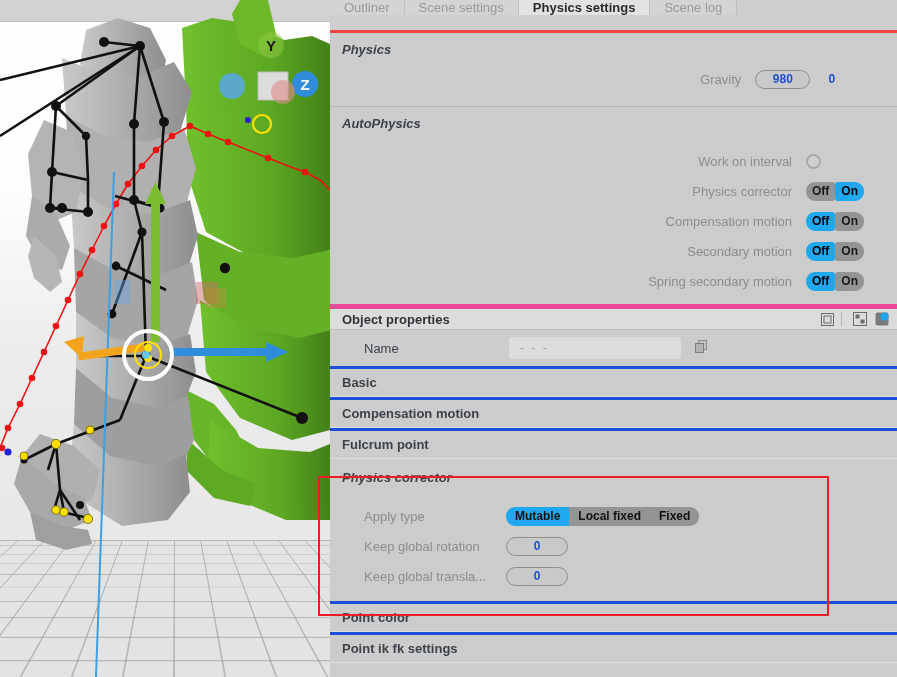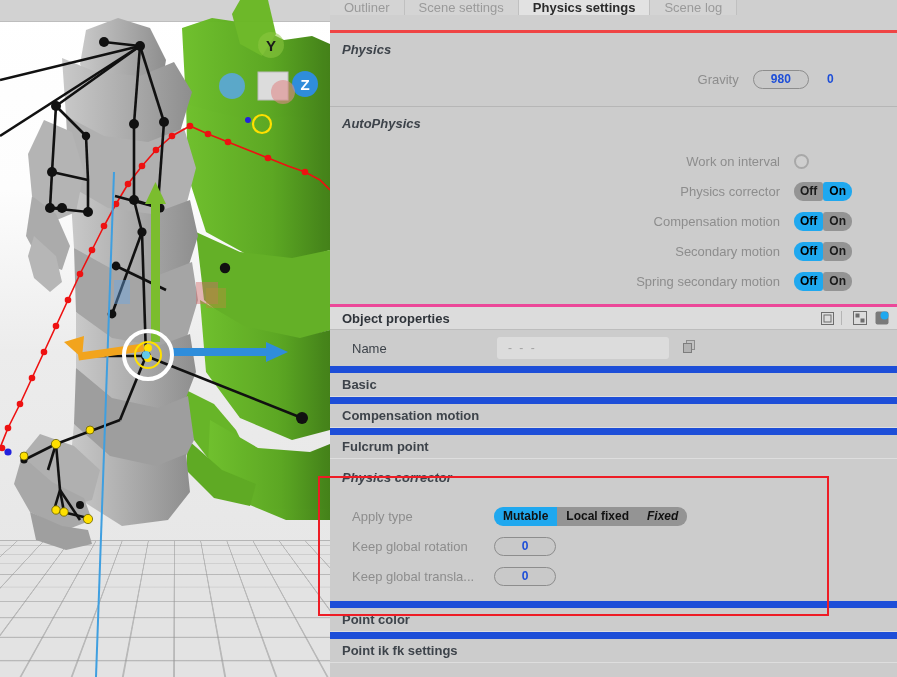--- a/index.html
+++ b/index.html
@@ -48,21 +48,21 @@
     font-size: 13px; color: #9a9a9a; background: #d4d4d4;
     border-right: 1px solid #c0c0c0; cursor: pointer; white-space: nowrap;
   }
   .tab.active { background: #e2e2e2; color: #2b2b2b; font-weight: bold; }
   .tabfill { flex: 1; background: #f1f1f1; border-left: 1px solid #c4c4c4; }
 
   .sec-title {
     padding: 9px 12px 7px 12px; font-size: 13px; font-weight: bold; color: #3d434a; font-style: italic;
   }
   .row {
-    display: flex; align-items: center; height: 30px; padding: 0 12px;
+    display: flex; align-items: center; height: 30px; padding: 0 12px; margin-left: 12px;
   }
   .row .lbl {
     color: #8d8d8d; font-size: 13px; text-align: right;
     width: 452px; padding-right: 14px; white-space: nowrap;
   }
   .row .lbl.left { text-align: left; width: 152px; color: #8d8d8d; padding-left: 10px; }
 
   .numfield {
     width: 62px; height: 19px; border-radius: 10px;
     background: #c9c9c9; border: 1px solid #8d8d8d;
@@ -82,50 +82,50 @@
     font-size: 12px; font-weight: bold; color: #1a1a1a; background: #949494; cursor: pointer;
   }
   .toggle > span.on { background: #1fa8ef; color: #000; }
   .toggle > span:first-child { border-radius: 9px 3px 3px 9px; }
   .toggle > span:last-child  { border-radius: 3px 9px 9px 3px; }
 
   .divider { height: 1px; background: #e6e6e6; }
   .divider.dark { background: #b6b6b6; }
 
   .objhdr {
-    height: 26px; background: #dcdcdc; border-top: 3px solid #ec4899;
+    height: 26px; background: #dcdcdc; border-top: 5px solid #ec4899;
     border-bottom: 1px solid #bdbdbd;
     display: flex; align-items: center; padding: 0 6px 0 12px;
   }
   .objhdr .t { font-weight: bold; font-size: 13px; color: #2f343a; flex: 1; }
   .hicon { width: 18px; height: 16px; margin-left: 4px; display:flex; align-items:center; justify-content:center; cursor:pointer;}
   .hsep { width: 1px; height: 14px; background: #b5b5b5; margin: 0 5px; }
 
   .namefield {
     width: 172px; height: 22px; border-radius: 3px; background: #dcdcdc;
     display: flex; align-items: center; padding-left: 11px;
     color: #a3a3a3; font-size: 12px; letter-spacing: 2px;
   }
   .copy-ic { margin-left: 14px; cursor: pointer; }
 
   .collapsed {
     height: 31px; display: flex; align-items: center; padding-left: 12px;
     font-weight: bold; font-size: 13px; color: #3d434a;
-    border-bottom: 1px solid #dedede; border-top: 7px solid #1d4ed8;
+    border-bottom: 1px solid #dedede; border-top: 3px solid #1d4ed8;
     background: #cccccc; cursor: pointer;
   }
 
   .seg { display: flex; height: 19px; }
   .seg > span {
     padding: 0 9px; display: flex; align-items: center; justify-content: center;
     font-size: 12px; font-weight: bold; color: #111; background: #949494; cursor: pointer;
   }
   .seg > span.sel { background: #1fa8ef; }
   .seg > span:first-child { border-radius: 9px 0 0 9px; }
-  .seg > span:last-child  { border-radius: 0 9px 9px 0; font-style: italic; }
+  .seg > span:last-child  { border-radius: 0 9px 9px 0; }
 
   #redbox {
     position: absolute; left: 318px; top: 476px; width: 511px; height: 140px;
     border: 2px solid #ee1c25; pointer-events: none; z-index: 50;
   }
 </style>
 </head>
 <body>
 
 <div id="app">

